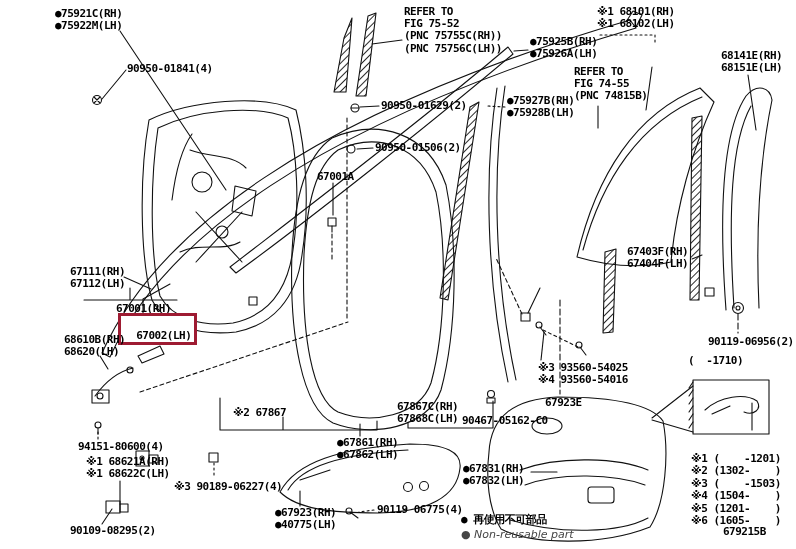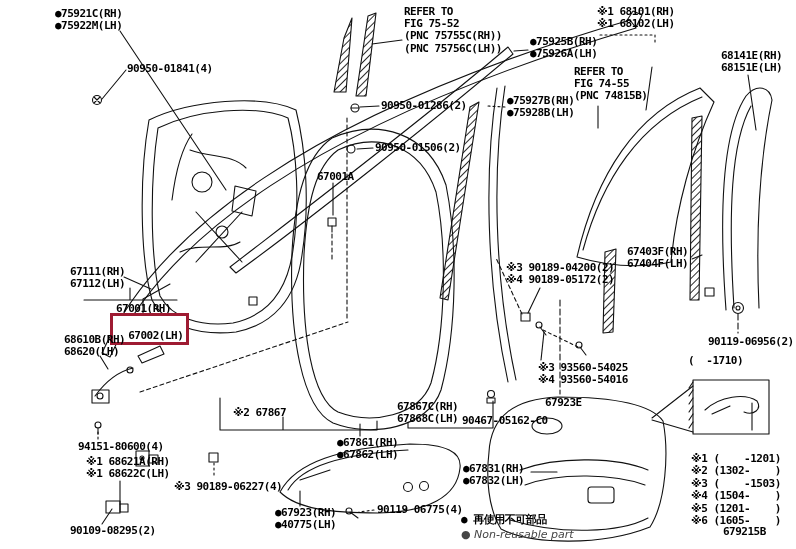--- a/index.html
+++ b/index.html
@@ -200,35 +200,33 @@
 (PNC 75756C(LH))</div>
 <div class="lbl" style="left:530px;top:36px">●75925B(RH)
 ●75926A(LH)</div>
 <div class="lbl" style="left:597px;top:6px">※1 68101(RH)
 ※1 68102(LH)</div>
 <div class="lbl" style="left:721px;top:50px">68141E(RH)
 68151E(LH)</div>
 <div class="lbl" style="left:574px;top:66px">REFER TO
 FIG 74-55
 (PNC 74815B)</div>
-<div class="lbl" style="left:381px;top:100px">90950-01286(2)</div>
+<div class="lbl" style="left:381px;top:100px">90950-01629(2)</div>
 <div class="lbl" style="left:507px;top:95px">●75927B(RH)
 ●75928B(LH)</div>
 <div class="lbl" style="left:375px;top:142px">90950-01506(2)</div>
 <div class="lbl" style="left:317px;top:171px">67001A</div>
 <div class="lbl" style="left:70px;top:266px">67111(RH)
 67112(LH)</div>
 <div class="lbl" style="left:116px;top:303px">67001(RH)</div>
-<div class="lbl hl-box" style="left: 110px; top: 313px; border-color: rgb(158, 27, 50);">
+<div class="lbl hl-box" style="left: 118px; top: 313px; border-color: rgb(158, 27, 50);">
   <span>67002(LH)</span>
 </div>
 <div class="lbl" style="left:64px;top:334px">68610B(RH)
 68620(LH)</div>
-<div class="lbl" style="left:506px;top:262px">※3 90189-04200(2)
-※4 90189-05172(2)</div>
 <div class="lbl" style="left:627px;top:246px">67403F(RH)
 67404F(LH)</div>
 <div class="lbl" style="left:708px;top:336px">90119-06956(2)</div>
 <div class="lbl" style="left:538px;top:362px">※3 93560-54025
 ※4 93560-54016</div>
 <div class="lbl" style="left:233px;top:407px">※2 67867</div>
 <div class="lbl" style="left:545px;top:397px">67923E</div>
 <div class="lbl" style="left:397px;top:401px">67867C(RH)
 67868C(LH)</div>
 <div class="lbl" style="left:462px;top:415px">90467-05162-C0</div>

